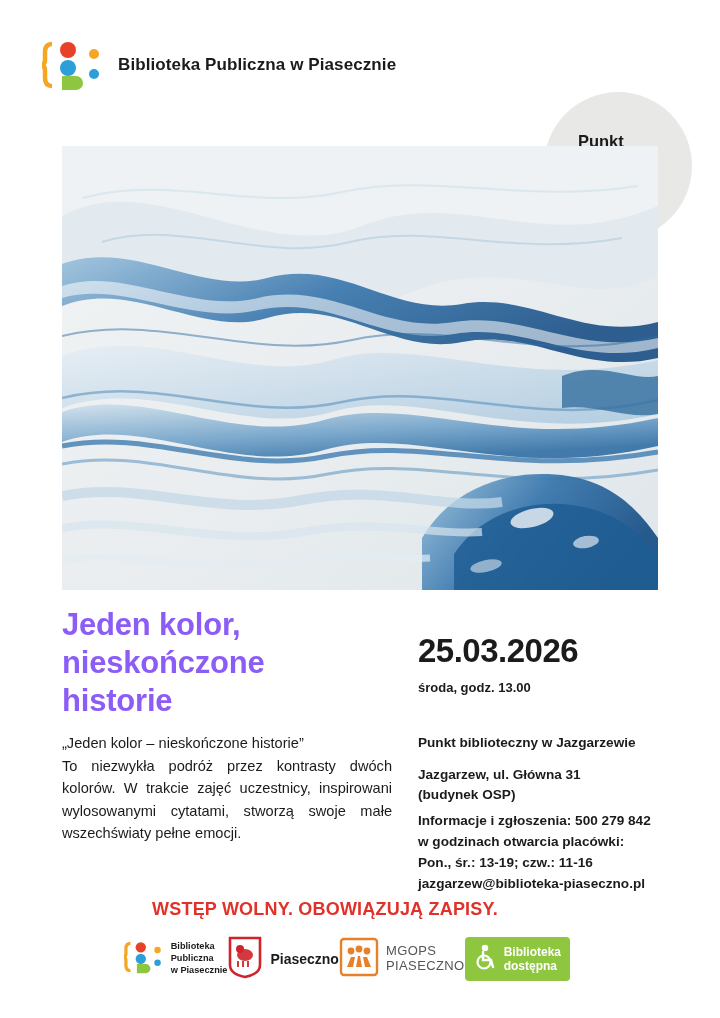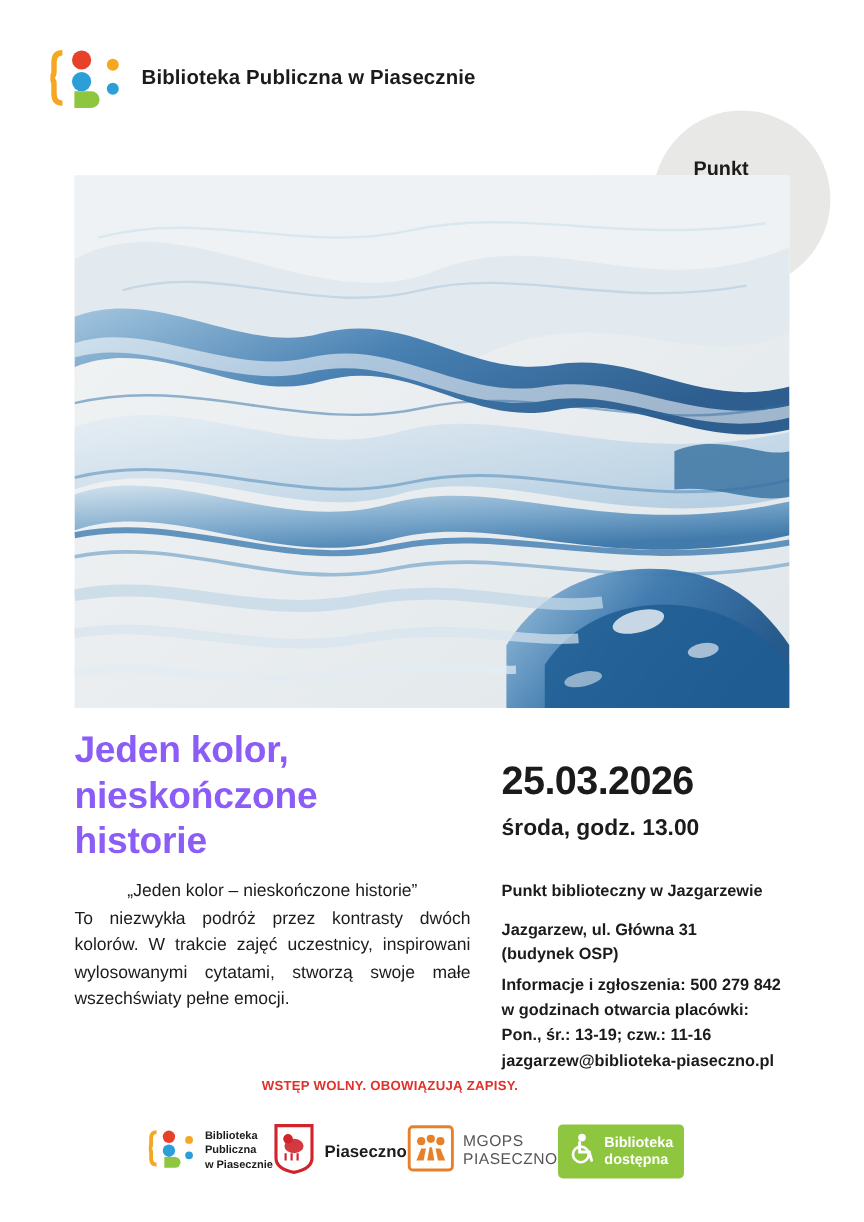--- a/index.html
+++ b/index.html
@@ -92,38 +92,38 @@
     position: absolute;
     top: 732px;
     left: 62px;
     width: 330px;
     font-size: 14.6px;
     line-height: 1.55;
     color: #1b1b1b;
     text-align: justify;
   }
   .body-left p { margin: 0; }
-  .body-left .quote { text-align: center; }
+  .body-left .quote { text-align: left; }
 
   
   .date {
     position: absolute;
     top: 632px;
     left: 418px;
     font-size: 33px;
     font-weight: bold;
     color: #1b1b1b;
     letter-spacing: -0.5px;
     text-align: right;
   }
   .date-sub {
     position: absolute;
     top: 680px;
     left: 418px;
-    font-size: 19px;
+    font-size: 13px;
     font-weight: bold;
     color: #1b1b1b;
   }
   .venue {
     position: absolute;
     top: 733px;
     left: 418px;
     width: 260px;
     font-size: 13.6px;
     font-weight: bold;
@@ -153,21 +153,21 @@
     white-space: pre-line;
   }
 
   
   .footnote {
     position: absolute;
     top: 899px;
     left: 0;
     width: 650px;
     text-align: center;
-    font-size: 11px;
+    font-size: 18px;
     font-weight: bold;
     color: #e0312a;
     letter-spacing: 0.2px;
   }
 
   
   .footer {
     position: absolute;
     top: 930px;
     left: 34px;

